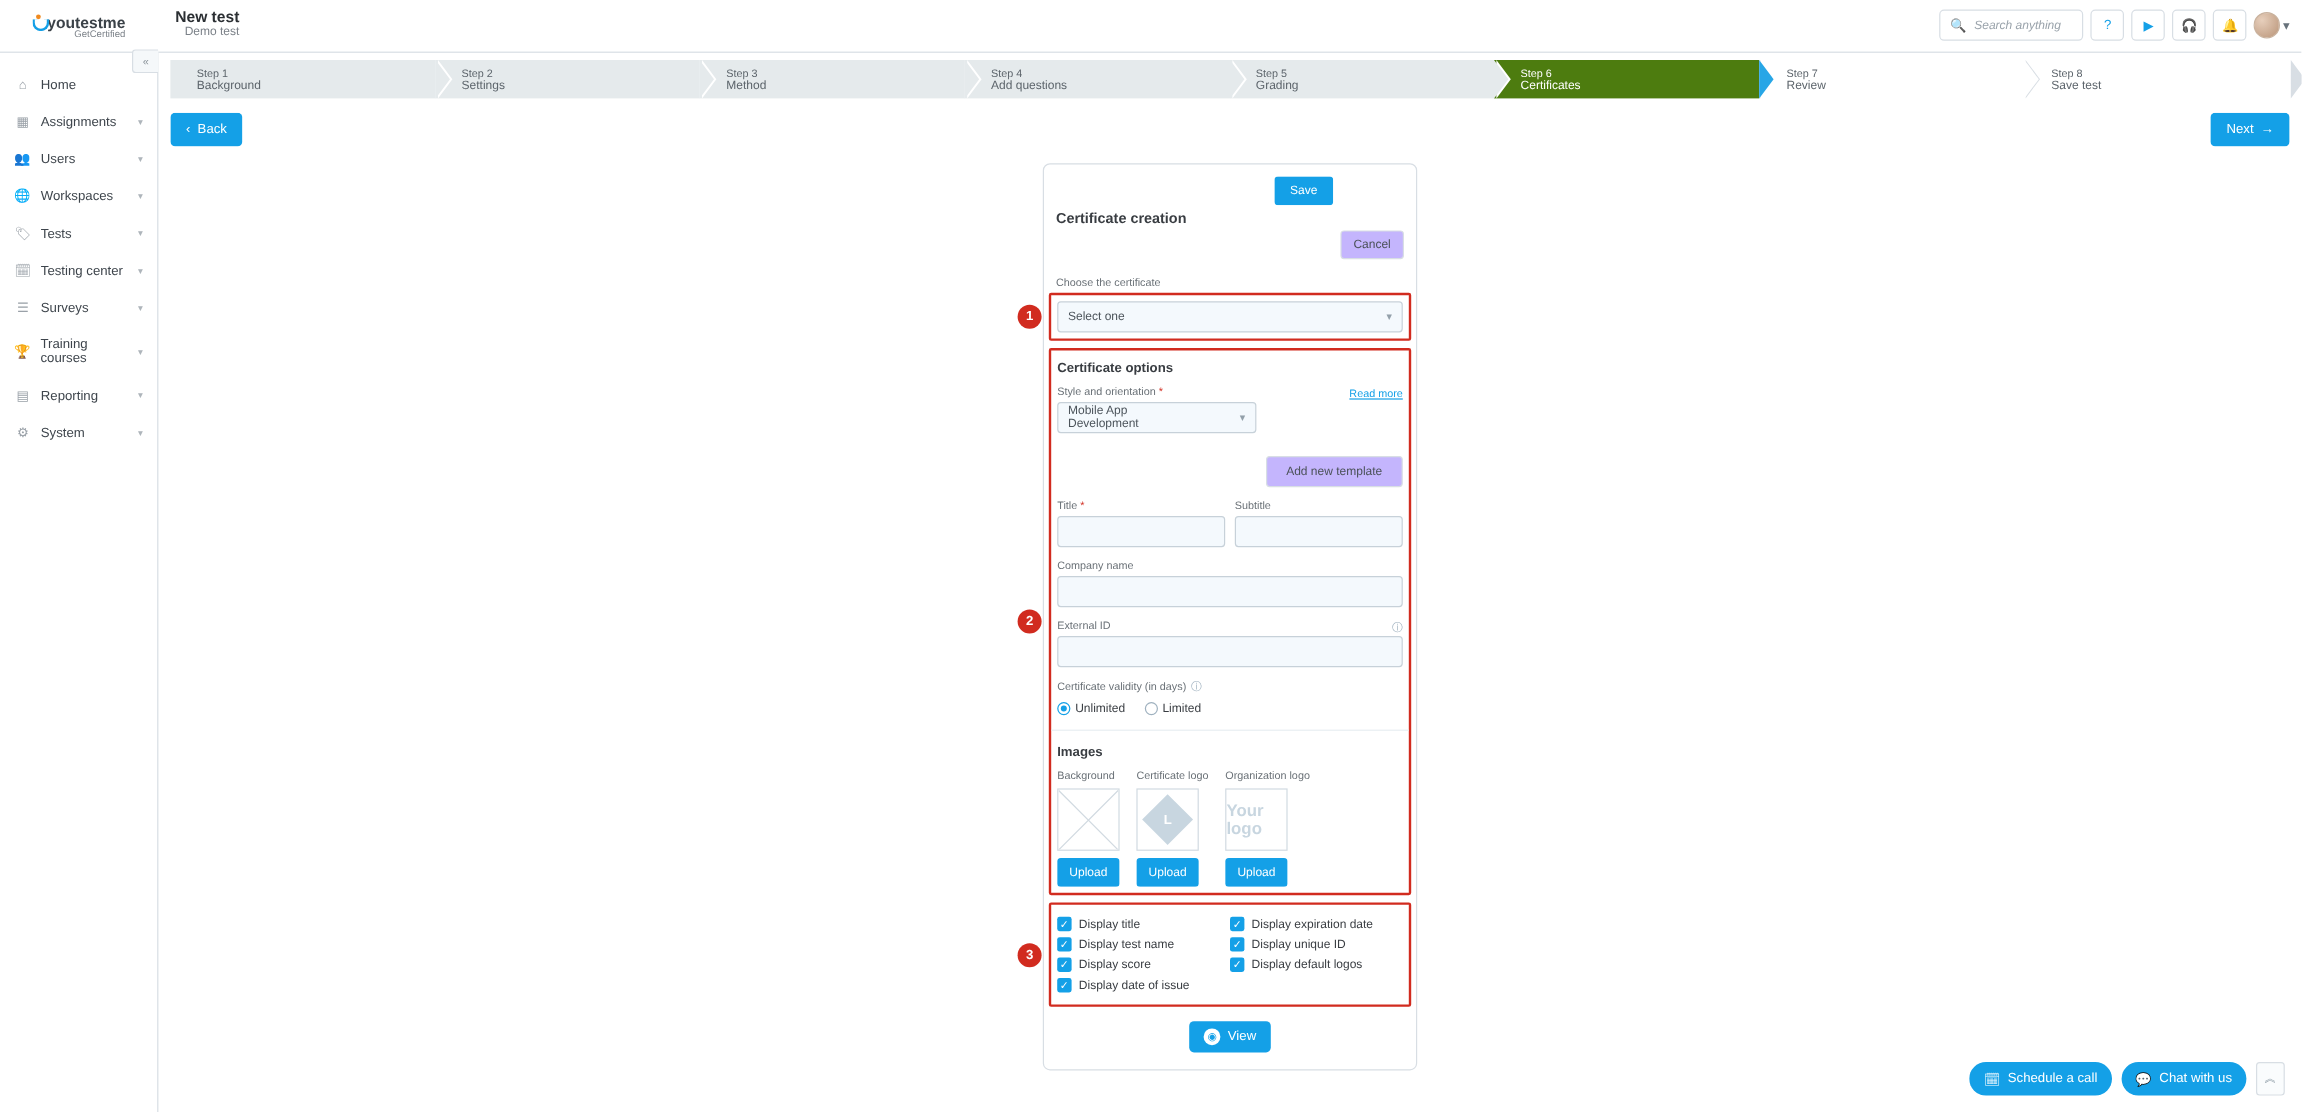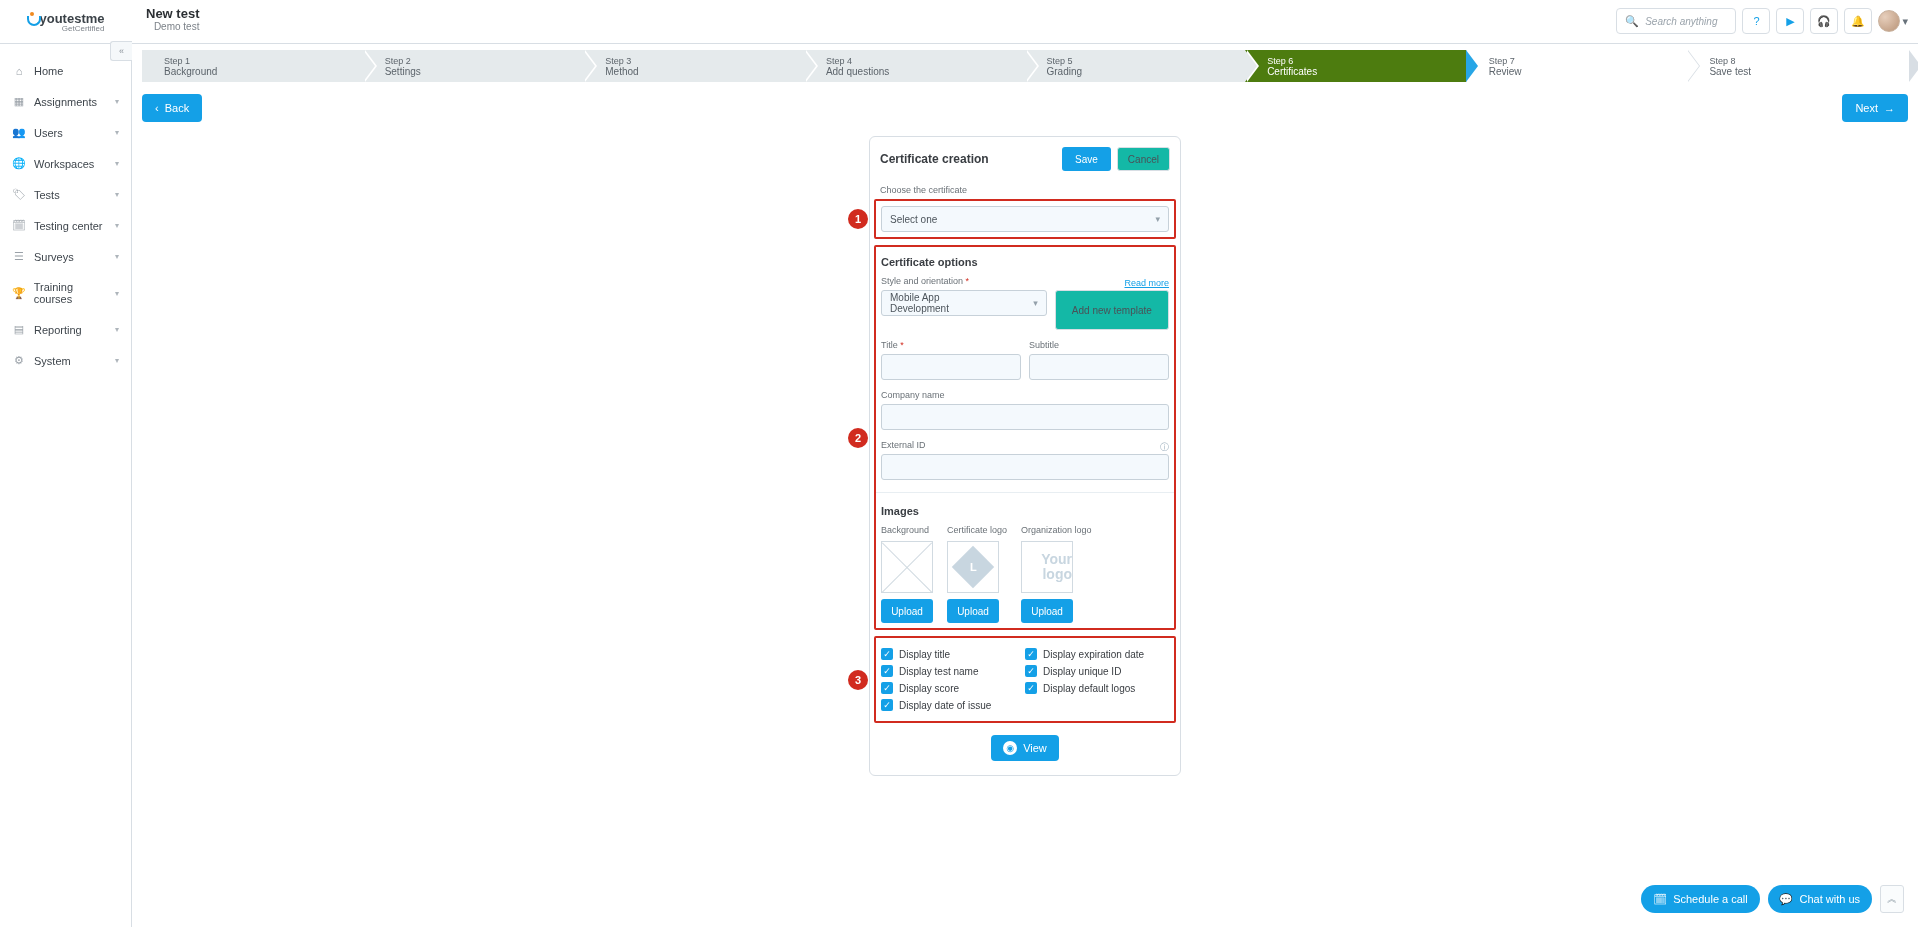--- a/index.html
+++ b/index.html
@@ -55,21 +55,21 @@
   .step:not(.nochevr)::after{content:"";position:absolute;right:-12px;top:0;width:0;height:0;border-top:16px solid transparent;border-bottom:16px solid transparent;border-left:12px solid var(--stepbg);z-index:2;}
   .step.current::after{border-left-color:#27a6e6;}
   .step.plain::after{border-left-color:#fff;}
   .step::before{content:"";position:absolute;right:-14px;top:0;width:0;height:0;border-top:16px solid transparent;border-bottom:16px solid transparent;border-left:12px solid #fff;z-index:1;}
   .step.plain::before{border-left-color:var(--border);right:-13px;}
   
   .actions{display:flex;justify-content:space-between;margin:6px 0 14px;}
   .btn{display:inline-flex;align-items:center;gap:6px;padding:0 12px;height:28px;border-radius:4px;border:1px solid transparent;font-size:11px;cursor:pointer;}
   .btn-blue{background:var(--blue);color:#fff;}
   .btn-blue-sm{background:var(--blue);color:#fff;height:24px;padding:0 12px;font-size:10px;border-radius:3px;}
-  .btn-outline-sm{background:#14b8a6;border:1px solid var(--border);color:#4a5157;height:24px;padding:0 10px;font-size:10px;border-radius:3px;}
+  .btn-outline-sm{background:#c4b5fd;border:1px solid var(--border);color:#4a5157;height:24px;padding:0 10px;font-size:10px;border-radius:3px;margin-top:45px;}
   
   .card{width:312px;margin:0 auto;border:1px solid var(--border);border-radius:6px;padding:10px 0 14px;}
   .card-inner{padding:0 10px;}
   .card-head{display:flex;align-items:center;justify-content:space-between;margin-bottom:14px;padding:0 10px;}
   .card-title{font-size:12px;font-weight:600;}
   .head-btns{display:flex;gap:6px;}
   .lbl{font-size:9px;color:#6a7177;display:block;margin-bottom:4px;}
   .req::after{content:" *";color:#d12b1f;}
   .select,.inp{width:100%;height:26px;border:1px solid #c7d1d9;border-radius:3px;background:#f4f9fd;font-size:10px;padding:0 8px;color:#4c545b;}
   .select{display:flex;align-items:center;justify-content:space-between;cursor:pointer;}
@@ -89,21 +89,21 @@
   .img-slots{display:flex;gap:14px;margin-top:4px;}
   .img-col{display:flex;flex-direction:column;align-items:flex-start;gap:6px;}
   .img-col .lbl{margin-bottom:0;}
   .thumb{width:52px;height:52px;border:1px solid #d1dae1;position:relative;overflow:hidden;background:#fff;}
   .thumb.cross::before,.thumb.cross::after{content:"";position:absolute;width:140%;height:1px;background:#d1dae1;top:50%;left:-20%;}
   .thumb.cross::before{transform:rotate(45deg);}
   .thumb.cross::after{transform:rotate(-45deg);}
   .thumb.diamond{display:flex;align-items:center;justify-content:center;}
   .thumb.diamond span{width:30px;height:30px;transform:rotate(45deg);background:#c8d6e0;display:flex;align-items:center;justify-content:center;}
   .thumb.diamond span::after{content:"L";transform:rotate(-45deg);color:#fff;font-size:11px;font-weight:600;}
-  .thumb.text{display:flex;align-items:center;justify-content:center;color:#c8d6e0;font-size:14px;font-weight:600;line-height:15px;text-align:right;}
+  .thumb.text{display:flex;align-items:center;justify-content:center;color:#c8d6e0;font-size:14px;font-weight:600;line-height:15px;text-align:left;}
   .check-row{display:flex;align-items:center;gap:6px;font-size:10px;margin:5px 0;}
   .check{width:12px;height:12px;border-radius:2px;background:var(--blue);color:#fff;display:inline-flex;align-items:center;justify-content:center;font-size:9px;}
   .check-grid{display:flex;}
   .check-grid .col{flex:1;}
   .view-row{display:flex;justify-content:center;margin-top:12px;}
   .view-btn{background:var(--blue);color:#fff;height:26px;border-radius:4px;display:inline-flex;align-items:center;gap:6px;padding:0 12px;font-size:11px;cursor:pointer;}
   .eye{width:14px;height:14px;border-radius:50%;background:#fff;color:var(--blue);display:inline-flex;align-items:center;justify-content:center;font-size:9px;}
   
   .float-footer{position:fixed;right:14px;bottom:14px;display:flex;gap:8px;align-items:center;}
   .pill{background:var(--blue);color:#fff;height:28px;border-radius:14px;display:inline-flex;align-items:center;gap:6px;padding:0 12px;font-size:11px;cursor:pointer;}
@@ -290,21 +290,21 @@
         <div class="field">
           <div class="field-head">
             <span class="lbl req">Style and orientation</span>
             <span class="linkish">Read more</span>
           </div>
           <div class="row2">
             <div class="select" style="flex:1.6">
               <span>Mobile App Development</span>
               <span class="chev">▾</span>
             </div>
-            <div class="btn-outline-sm btn" style="height:40px;justify-content:center;">
+            <div class="btn-outline-sm btn" style="height:26px;justify-content:center;">
                 <span>Add new template</span>
               </div>
           </div>
         </div>
 
         <div class="field row2">
           <div>
             <span class="lbl req">Title</span>
             <input class="inp" style="">
           </div>
@@ -320,20 +320,27 @@
         </div>
 
         <div class="field">
           <div class="field-head">
             <span class="lbl">External ID</span>
             <span class="info-ico">ⓘ</span>
           </div>
           <input class="inp" style="">
         </div>
 
+        <div class="field">
+          <span class="lbl"><span>Certificate validity (in days)</span><span class="info-ico">ⓘ</span></span>
+          <div class="radio-row">
+            <label><span class="radio checked"></span><span>Unlimited</span></label>
+            <label><span class="radio"></span><span>Limited</span></label>
+          </div>
+        </div>
 
         <hr class="hr">
 
         <div class="sec-title">Images</div>
         <div class="img-slots">
           <div class="img-col">
             <span class="lbl">Background</span>
             <div class="thumb cross"></div>
             <div class="btn-blue-sm btn" style="width:52px;justify-content:center;padding:0;">
                 <span>Upload</span>

